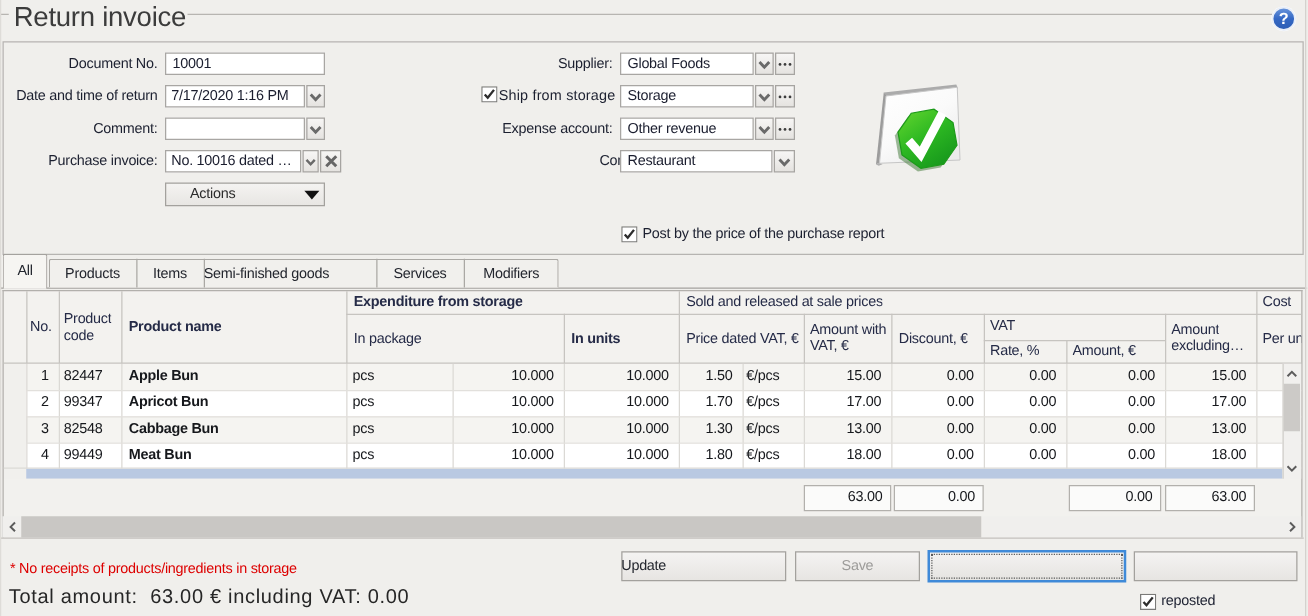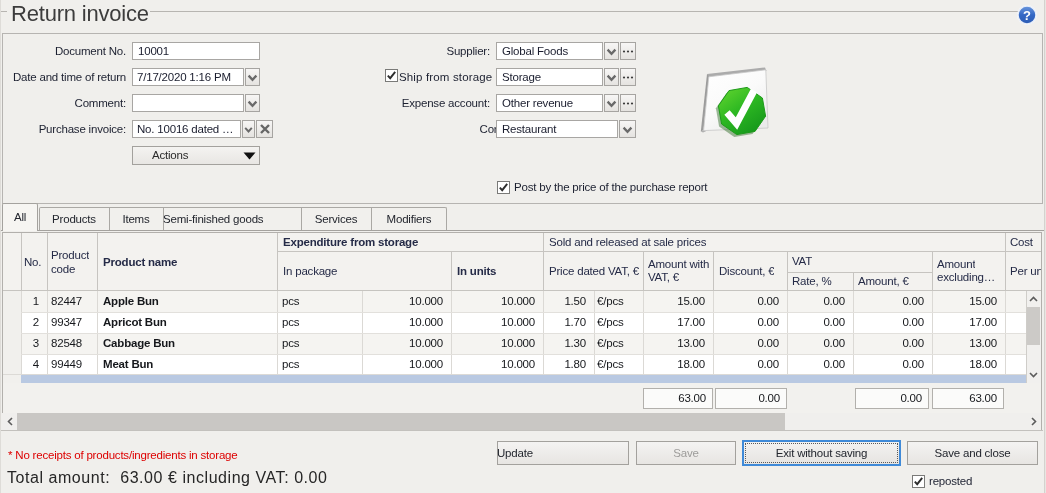--- a/index.html
+++ b/index.html
@@ -315,23 +315,21 @@
     </div>
     <div class="a" style="left:0px;top:430px;width:1043px;height:1px;background:#c3c1bd;"></div>
     <div class="lbl" style="left:8px;top:449px;line-height:13px;color:#dd0000;font-size:11.5px;">* No receipts of products/ingredients in storage</div>
     <div class="lbl" style="left:7px;top:468px;line-height:20px;font-size:16px;letter-spacing:0.55px;color:#262626;">Total amount:&nbsp; 63.00 € including VAT: 0.00</div>
     <div class="a" style="left:497px;top:441px;width:132px;height:24px;border:1px solid #a3a19d;background:linear-gradient(#f4f3f2,#e7e5e2);box-sizing:border-box;"></div>
     <div class="lbl" style="left:497px;top:441px;line-height:24px;width:132px;text-align:left;color:#23262e;">Update</div>
     <div class="a" style="left:636px;top:441px;width:100px;height:24px;border:1px solid #a3a19d;background:linear-gradient(#f4f3f2,#e7e5e2);box-sizing:border-box;"></div>
     <div class="lbl" style="left:636px;top:441px;line-height:24px;width:100px;text-align:center;color:#9d9c9a;">Save</div>
     <div class="a" style="left:742px;top:440px;width:159px;height:26px;border:2px solid #3f8ad8;background:linear-gradient(#f3f2f1,#e6e4e1);box-sizing:border-box;"></div>
     <div class="a" style="left:745px;top:443px;width:153px;height:20px;border:1px dotted #5a5a5a;box-sizing:border-box;"></div>
-    <div class="lbl" style="left:743px;top:441px;line-height:24px;width:157px;text-align:center;color:#23262e;">Exit without saving</div>
     <div class="a" style="left:907px;top:441px;width:131px;height:24px;border:1px solid #a3a19d;background:linear-gradient(#f4f3f2,#e7e5e2);box-sizing:border-box;"></div>
-    <div class="lbl" style="left:907px;top:441px;line-height:24px;width:131px;text-align:center;color:#23262e;">Save and close</div>
     <div class="a" style="left:912px;top:475px;">
       <svg width="13" height="13" viewBox="0 0 13 13" style="display:block">
         <rect x="0.5" y="0.5" width="12" height="12" fill="#fff" stroke="#7a7a78"></rect>
         <path d="M2.8 6.6 L5.2 9.2 L10.2 2.9" fill="none" stroke="#2d2d2d" stroke-width="1.9"></path>
       </svg>
     </div>
     <div class="lbl" style="left:929px;top:474px;line-height:15px;color:#1c2030;">reposted</div>
     <div class="a" style="left:0px;top:0px;width:1px;height:493px;background:#dedcd8;"></div>
     <div class="a" style="left:1044px;top:0px;width:1px;height:493px;background:#d4d2ce;"></div>
     <div class="a" style="left:1045px;top:0px;width:1px;height:493px;background:#e8e6e2;"></div>

